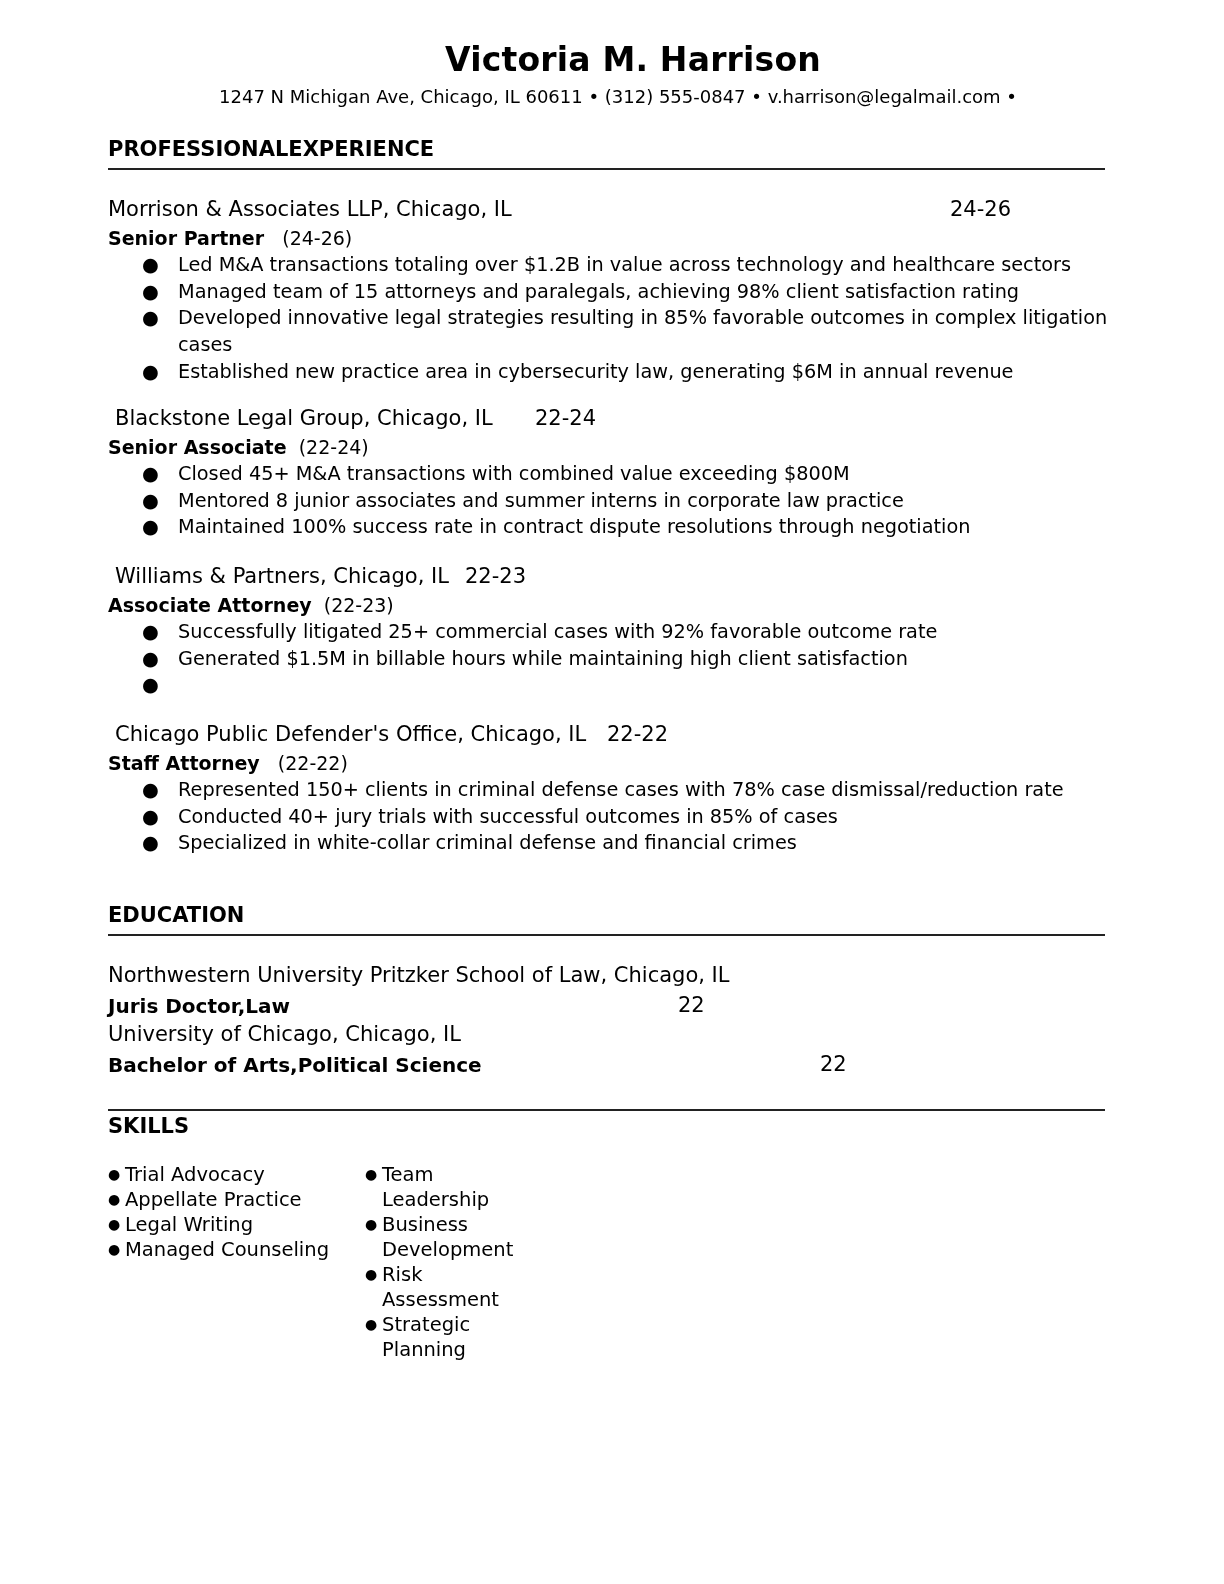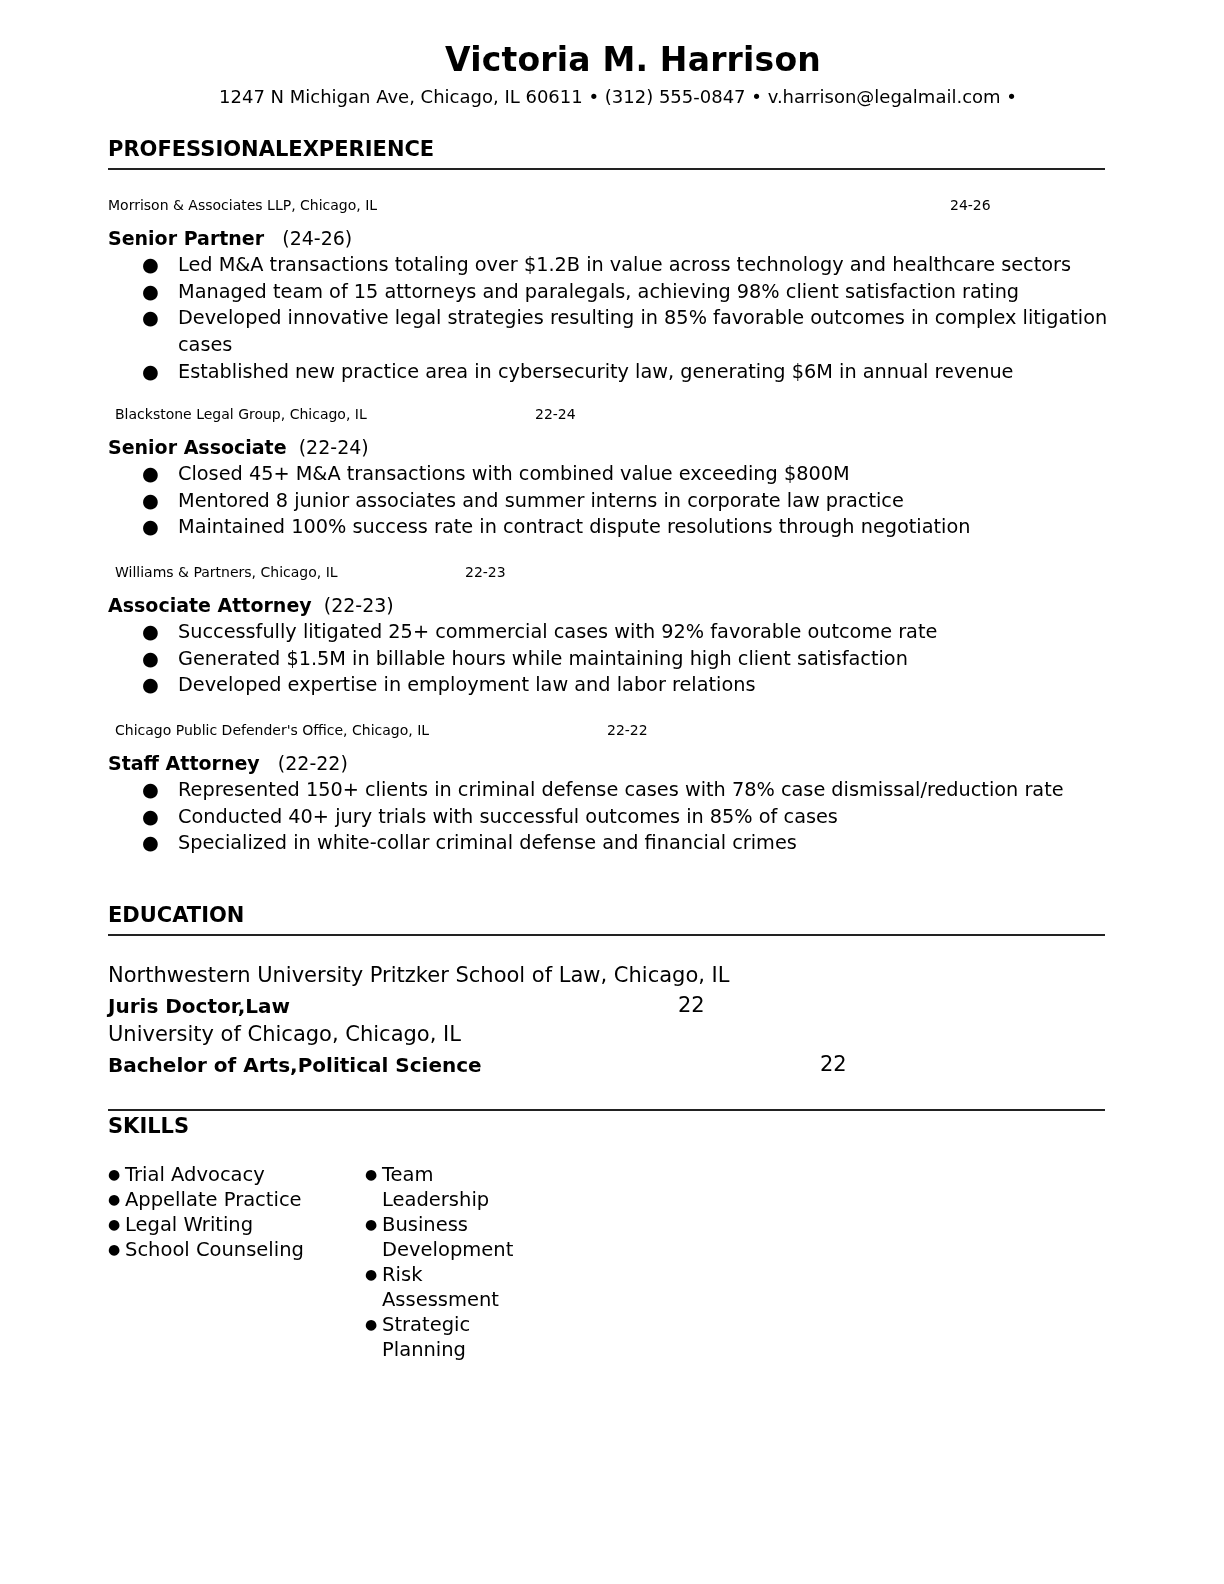--- a/index.html
+++ b/index.html
@@ -2,21 +2,21 @@
 <html><head>
 <meta charset="utf-8">
 <style>
   html, body { margin: 0; padding: 0; background: #ffffff; }
   body { width: 1224px; height: 1584px; position: relative; color: #000; font-family: "DejaVu Sans", sans-serif; overflow: hidden; }
   .abs { position: absolute; white-space: nowrap; }
   .name { top: 40px; left: 0; width: 1266px; text-align: center; font-size: 33px; font-weight: bold; letter-spacing: 0.2px; }
   .contact { top: 86px; left: 0; width: 1212px; text-align: center; font-size: 18px; padding-left: 12px; }
   .sec-title { font-size: 21px; font-weight: bold; left: 108px; width: 997px; }
   .rule { position: absolute; left: 108px; width: 997px; height: 2px; background: #222; }
-  .employer { font-size: 14px; left: 108px; }
+  .employer { font-size: 21px; left: 108px; }
   .role { font-size: 19px; left: 108px; }
   .role b { font-weight: bold; }
   .bullets { position: absolute; left: 108px; margin: 0; padding: 0; list-style: none; font-size: 19.3px; line-height: 26.7px; }
   .bullets li { position: relative; padding-left: 70px; }
   .bullets li .dot { position: absolute; left: 34px; top: 0; }
   .edu { font-size: 21px; left: 108px; }
   .edu-deg { font-size: 20px; font-weight: bold; left: 108px; }
   .edu-year { font-size: 21px; }
   .skills { position: absolute; margin: 0; padding: 0; list-style: none; font-size: 19.5px; line-height: 25px; }
   .skills li { position: relative; padding-left: 17px; }
@@ -61,21 +61,21 @@
 
 <div>
   <div class="abs employer" style="top:564px; left:115px;">Williams &amp; Partners, Chicago, IL</div>
   <div class="abs employer" style="top:564px; left:465px;">22-23</div>
   <div class="abs role" style="top:594px;">
     <b>Associate Attorney</b>&nbsp;&nbsp;<span>(22-23)</span>
   </div>
   <ul class="bullets" style="top:619px; width:1040px;">
     <li><span class="dot">●</span><span>Successfully litigated 25+ commercial cases with 92% favorable outcome rate</span></li>
     <li><span class="dot">●</span><span>Generated $1.5M in billable hours while maintaining high client satisfaction</span></li>
-    <li><span class="dot">●</span><span>Developed expertise in employment law and labor relations</span></li>
+    <li><span class="dot">●</span></li>
   </ul>
 </div>
 
 <div>
   <div class="abs employer" style="top:722px; left:115px;">Chicago Public Defender's Office, Chicago, IL</div>
   <div class="abs employer" style="top:722px; left:607px;">22-22</div>
   <div class="abs role" style="top:752px;">
     <b>Staff Attorney</b>&nbsp;&nbsp;&nbsp;<span>(22-22)</span>
   </div>
   <ul class="bullets" style="top:777px; width:1040px;">
@@ -99,21 +99,21 @@
   <div class="abs edu-year" style="top:1052px; left:820px;">22</div>
 </div>
 
 <div class="rule" style="top:1109px;"></div>
 <div class="abs sec-title" style="top:1114px;">SKILLS</div>
 
 <ul class="skills" style="top:1162px; left:108px;">
   <li><span class="sdot">●</span><span>Trial Advocacy</span></li>
   <li><span class="sdot">●</span><span>Appellate Practice</span></li>
   <li><span class="sdot">●</span><span>Legal Writing</span></li>
-  <li><span class="sdot">●</span><span>School Counseling</span></li>
+  <li><span class="sdot">●</span><span>Managed Counseling</span></li>
 </ul>
 
 <ul class="skills col2" style="top:1162px; left:365px;">
   <li><span class="sdot">●</span><span>Team Leadership</span></li>
   <li><span class="sdot">●</span><span>Business Development</span></li>
   <li><span class="sdot">●</span><span>Risk Assessment</span></li>
   <li><span class="sdot">●</span><span>Strategic Planning</span></li>
 </ul>
 
 </body></html>

